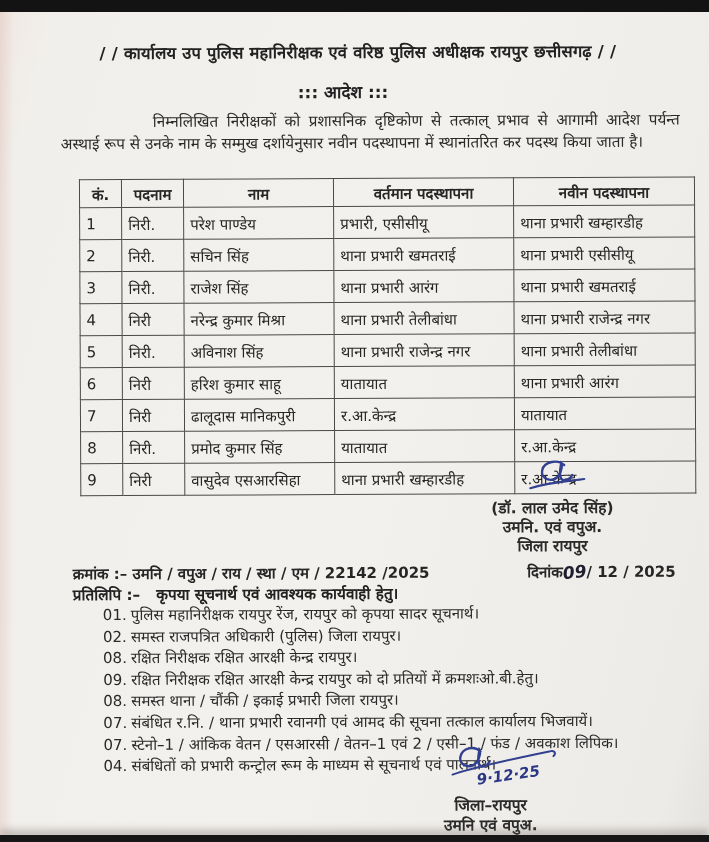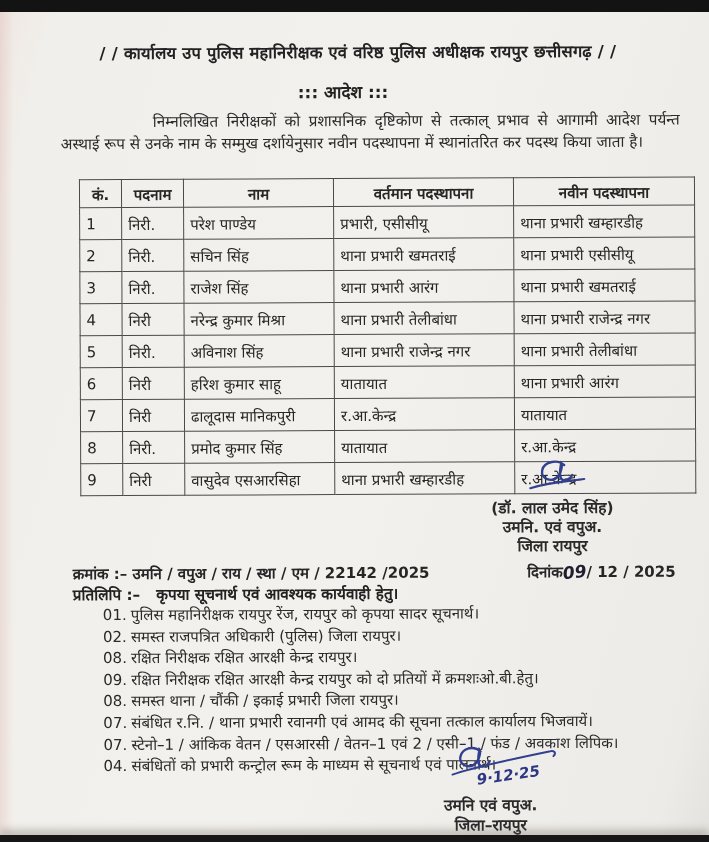--- a/index.html
+++ b/index.html
@@ -242,20 +242,20 @@
     </div>
 
     <div class="sig-block-2">
       <div class="sig2-wrap">
         <svg class="sig-scribble-2" width="110" height="46" viewBox="0 0 110 46">
           <path d="M30,10 C24,4 12,6 10,15 C8,24 20,28 26,21 C30,16 30,9 29,8 C28,14 26,24 31,25 C35,26 38,22 39,20" fill="none" stroke="#32408f" stroke-width="2.4" stroke-linecap="round"></path>
           <path d="M2,33 C20,27 60,18 100,10 C104,9 106,12 103,15" fill="none" stroke="#32408f" stroke-width="2" stroke-linecap="round"></path>
         </svg>
         <span class="hand-date-2" style="color:#2b3784;">9·12·25</span>
       </div>
+      <div>जिला–रायपुर</div>
       <div>उमनि एवं वपुअ.</div>
-      <div>जिला–रायपुर</div>
     </div>
 
   </div>
 
   <div class="scan-bar-bottom"></div>
 </div>
 
 </body></html>

